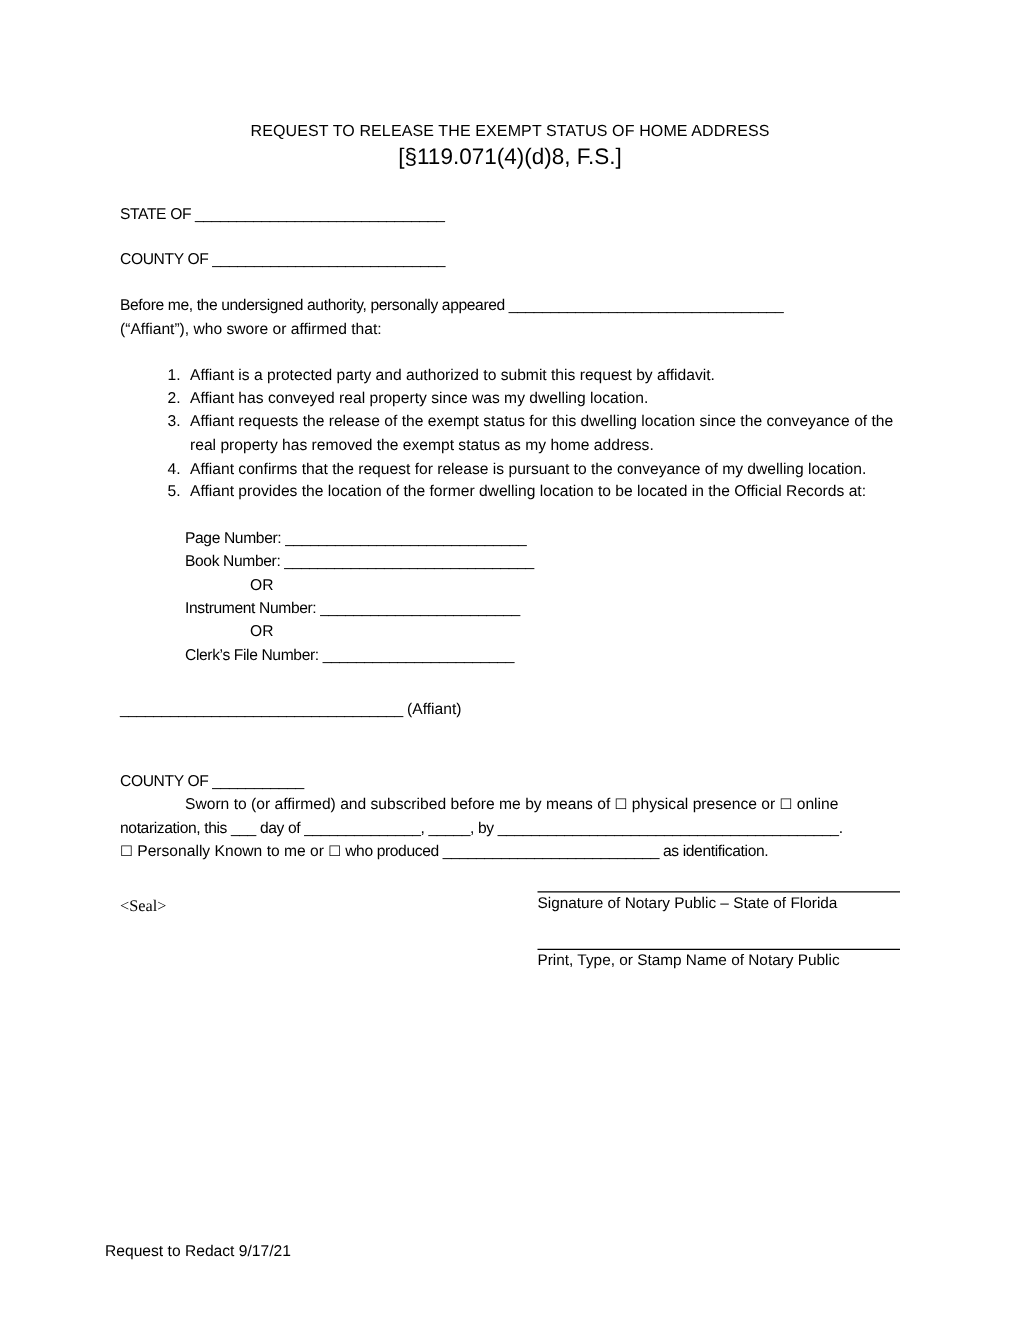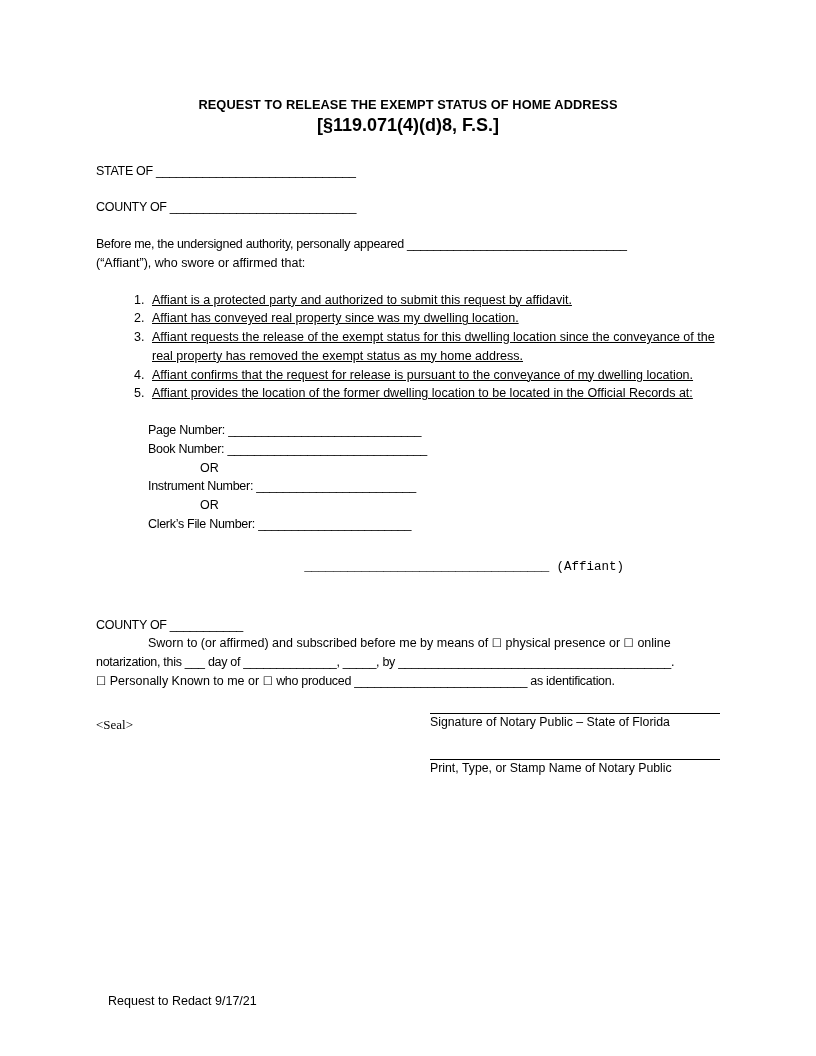--- a/index.html
+++ b/index.html
@@ -17,21 +17,21 @@
   }
   .page {
     position: relative;
     width: 816px;
     height: 1056px;
     box-sizing: border-box;
     padding: 96px 96px 48px 96px;
   }
   .title-block {
     text-align: center;
-    font-weight: bold;
+    font-weight: normal;
     margin-top: 0px;
     line-height: 1.35;
   }
   .title-line1 { font-size: 12.8px; letter-spacing: 0.1px; }
   .title-line2 { font-size: 18px; }
 
   .spacer-24 { height: 24px; }
   .spacer-18 { height: 18px; }
 
   .line {
@@ -40,36 +40,33 @@
   .blank { letter-spacing: -0.3px; }
 
   ol.claims {
     margin: 0;
     padding-left: 52px;
     line-height: 1.5;
   }
   ol.claims li {
     margin-bottom: 0px;
     padding-left: 4px;
-    text-decoration: underline;
   }
 
   .records {
     margin-left: 52px;
     line-height: 1.5;
   }
   .records .or {
     margin-left: 52px;
   }
 
   .affiant-sign {
     margin-top: 26px;
-    text-align: right;
     padding-right: 96px;
-    font-family: Liberation Mono, monospace;
   }
   .affiant-sign .sig-line { letter-spacing: -0.3px; }
 
   .notary-block {
     margin-top: 42px;
     line-height: 1.5;
   }
   .indent-first {
     text-indent: 52px;
   }
@@ -89,21 +86,21 @@
     height: 16px;
   }
   .sig-caption {
     font-size: 12.3px;
     padding-top: 1px;
   }
   .sig-gap { height: 14px; }
 
   .footer {
     position: absolute;
-    left: 108px;
+    left: 84px;
     bottom: 48px;
     font-size: 12.5px;
   }
   .cb { font-family: "DejaVu Sans", sans-serif; font-size: 11.5px; }
 </style>
 </head>
 <body>
 
 <div class="page">
 

